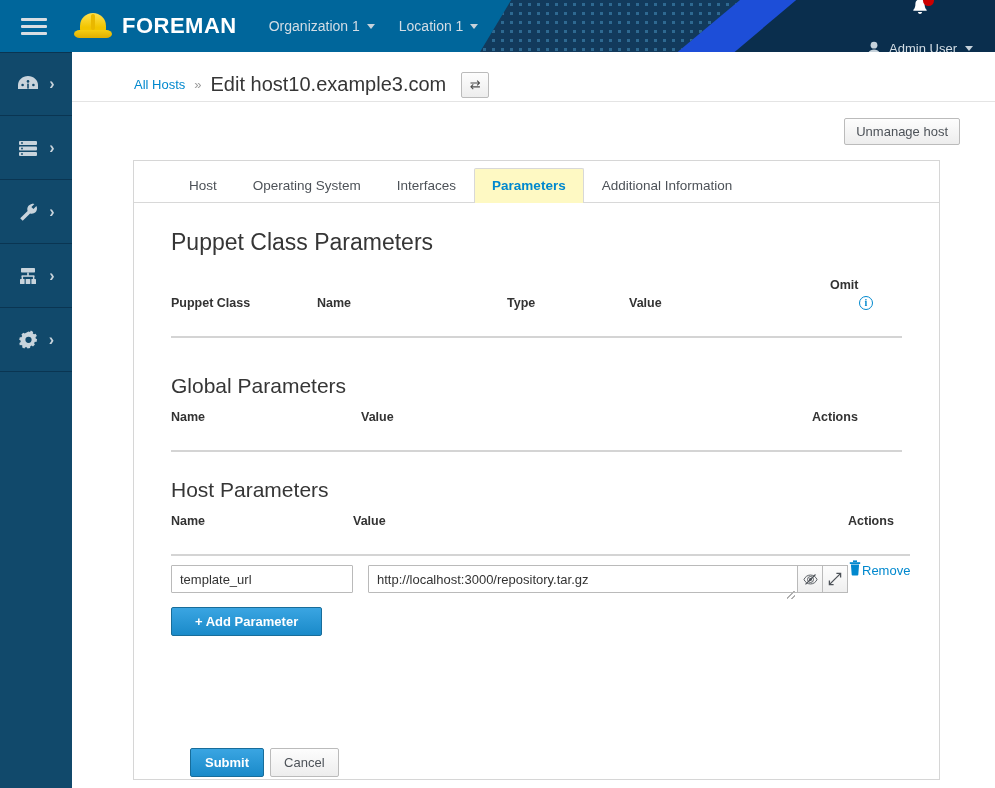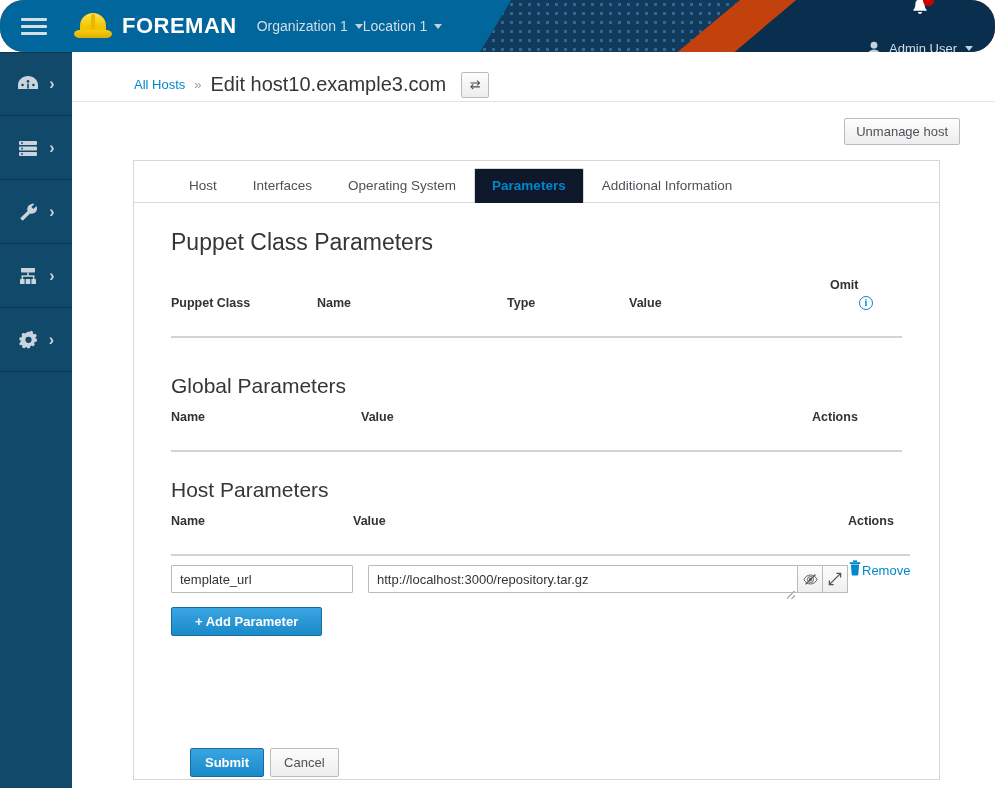--- a/index.html
+++ b/index.html
@@ -10,23 +10,22 @@
     font-size: 13px;
     color: #333333;
     background: #ffffff;
     overflow: hidden;
   }
 
   
   .masthead {
     position: absolute; top: 0; left: 0;
     width: 995px; height: 52px;
-    background: #c2410c;
+    background: #1d4ed8;
     overflow: hidden;
-    border-radius: 24px;
   }
   .masthead-teal {
     position: absolute; top: 0; left: 0;
     width: 560px; height: 52px;
     background: #00669b;
     clip-path: polygon(0 0, 100% 0, 87% 100%, 0 100%);
   }
   .masthead-dots {
     position: absolute; top: 0; left: 480px;
     width: 260px; height: 52px;
@@ -63,21 +62,21 @@
     background: #e9b800; border-radius: 2px;
   }
   .hardhat .brim {
     position: absolute; left: 0; top: 17px; width: 38px; height: 8px;
     background: linear-gradient(180deg,#f6ce11 0%, #e0ae00 100%);
     border-radius: 10px / 7px;
   }
   .brand-name {
     color: #ffffff; font-size: 22px; font-weight: bold; letter-spacing: .5px;
   }
-  .ctx-selects { display: flex; align-items: flex-end; margin-left: 20px; }
+  .ctx-selects { display: flex; align-items: flex-end; gap: 24px; margin-left: 32px; }
   .ctx-item {
     color: #d3dde5; font-size: 14px; display: flex; align-items: center; gap: 7px; cursor: pointer;
   }
   .caret-d { width: 0; height: 0; border-left: 4px solid transparent; border-right: 4px solid transparent; border-top: 5px solid #c6d2db; }
   .mh-right { margin-left: auto; display: flex; align-items: center; gap: 22px; padding-right: 22px; flex-direction: column; }
   .bell-wrap { position: relative; cursor: pointer; width: 18px; height: 22px; }
   .bell-wrap svg { display: block; }
   .bell-badge {
     position: absolute; top: -2px; right: -5px; width: 11px; height: 11px;
     background: #cc0000; border-radius: 50%;
@@ -132,21 +131,21 @@
   .card {
     position: absolute; left: 61px; top: 108px; width: 807px; height: 620px;
     background: #ffffff; border: 1px solid #d6d6d6;
   }
   .tabs { display: flex; align-items: flex-end; height: 42px; padding-left: 37px; border-bottom: 1px solid #d8d8d8; }
   .tab {
     padding: 9px 17px 10px 17px; font-size: 13.5px; color: #4d5258; cursor: pointer;
     border: 1px solid transparent; border-bottom: none; position: relative; top: 1px;
   }
   .tab.active {
-    color: #0088ce; font-weight: bold; background: #0f172a;
+    color: #0088ce; font-weight: bold; background: #fef9c3;
     border-color: #d8d8d8 #d8d8d8 #ffffff; border-radius: 2px 2px 0 0;
   }
   .card-body { padding: 26px 37px 0 37px; }
 
   .section-title {
     font-size: 23px; font-weight: normal; color: #363636; margin: 0 0 22px 0;
   }
   .section-title.sub { font-size: 21px; margin: 0 0 12px 0; }
 
   table.ptable { width: 100%; border-collapse: collapse; }
@@ -339,22 +338,22 @@
   </div>
 
   <div class="toolbar-row">
     <button class="btn btn-default">Unmanage host</button>
   </div>
 
   <div class="card">
 
     <div class="tabs">
       <div class="tab">Host</div>
+      <div class="tab">Operating System</div>
       <div class="tab">Interfaces</div>
-      <div class="tab">Operating System</div>
       <div class="tab active">Parameters</div>
       <div class="tab">Additional Information</div>
     </div>
 
     <div class="card-body">
 
       <div class="puppet-block">
         <h2 class="section-title">Puppet Class Parameters</h2>
         <table class="ptable">
           <thead>

